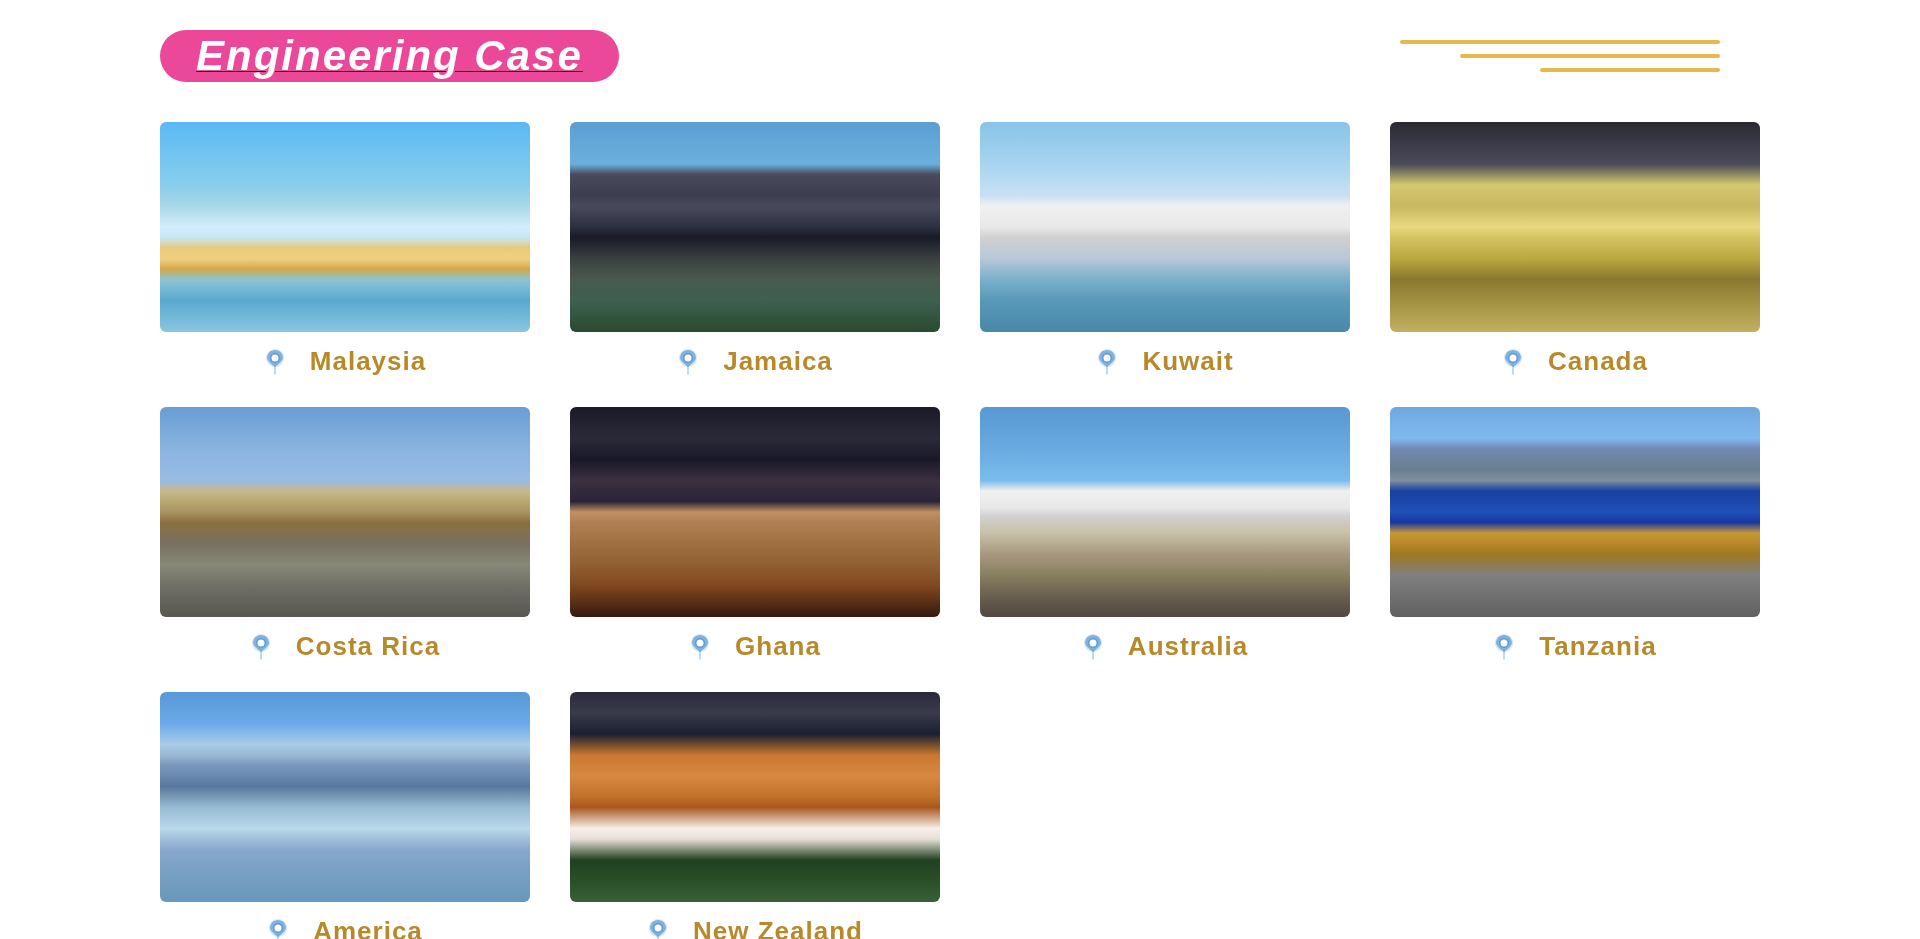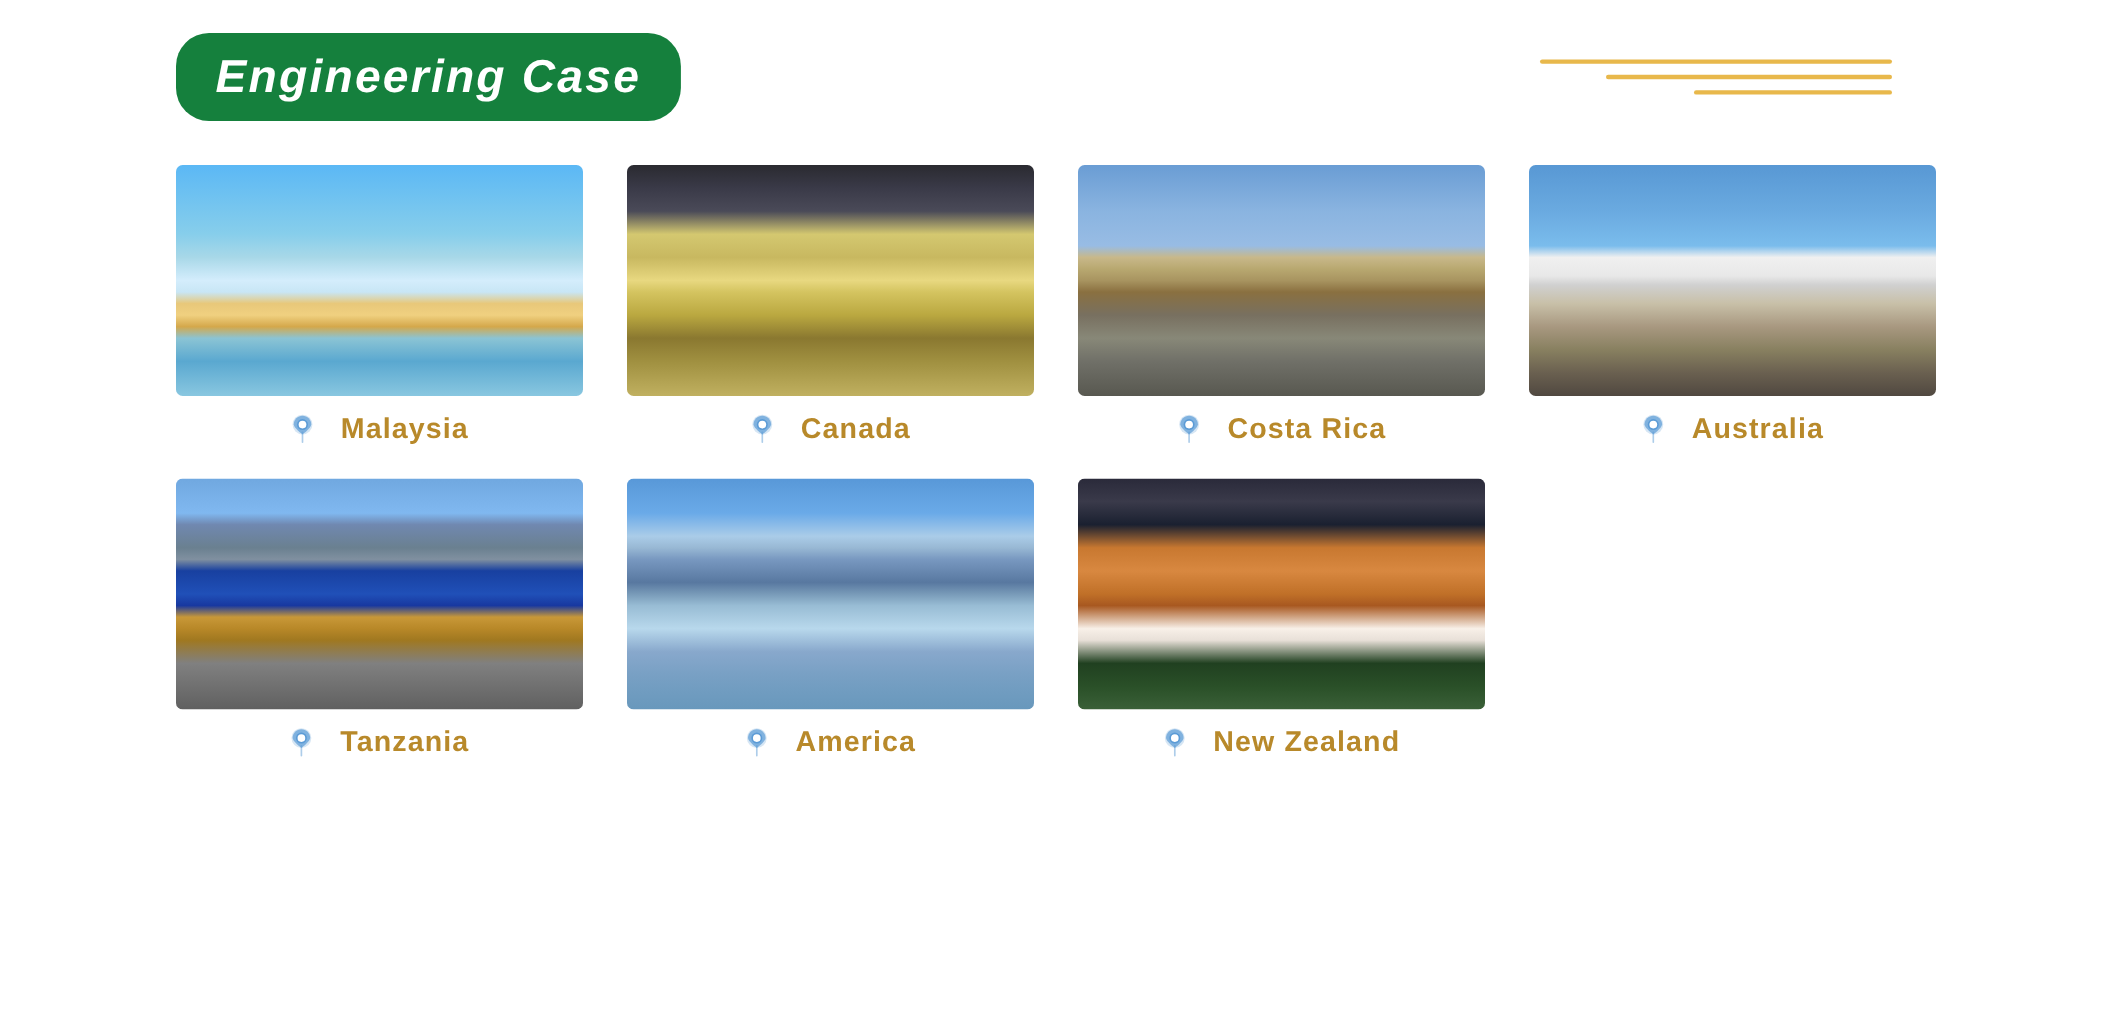--- a/index.html
+++ b/index.html
@@ -14,24 +14,25 @@
       width: 1920px;
       padding: 30px 160px 60px 160px;
     }
     .header {
       display: flex;
       align-items: center;
       justify-content: space-between;
       margin-bottom: 40px;
     }
     .title-badge {
-      background: #15803d;
+      background: #ec4899;
       border-radius: 30px;
-      padding: 16px 36px;
+      padding: 2px 36px;
       display: inline-block;
+      text-decoration: underline;
     }
     .title-badge span {
       font-size: 42px;
       font-weight: 900;
       color: #fff;
       letter-spacing: 2px;
       font-style: italic;
     }
     .decorative-lines {
       display: flex;
@@ -140,20 +141,54 @@
       <path d="M11 19 C11 19, 3 13, 3 10 C3 5.58 6.58 2 11 2 C15.42 2 19 5.58 19 10 C19 13 11 19 11 19Z" fill="#5b9bd5" opacity="0.7"></path>
       <circle cx="11" cy="10" r="3.5" fill="white"></circle>
       <path d="M11 17 L11 26" stroke="#5b9bd5" stroke-width="1.5" stroke-linecap="round" opacity="0.5"></path>
     </svg>
           </div>
           <span class="country-name">Malaysia</span>
         </div>
       </div>
       <div class="card">
         <div class="card-image">
+          <div class="card-image-inner img-jamaica"></div>
+        </div>
+        <div class="card-label">
+          <div class="location-icon">
+            <svg width="22" height="28" viewBox="0 0 22 28" fill="none" xmlns="http://www.w3.org/2000/svg">
+      <ellipse cx="11" cy="10" rx="9" ry="9" fill="#5b9bd5" opacity="0.25"></ellipse>
+      <circle cx="11" cy="10" r="5" fill="#5b9bd5"></circle>
+      <path d="M11 19 C11 19, 3 13, 3 10 C3 5.58 6.58 2 11 2 C15.42 2 19 5.58 19 10 C19 13 11 19 11 19Z" fill="#5b9bd5" opacity="0.7"></path>
+      <circle cx="11" cy="10" r="3.5" fill="white"></circle>
+      <path d="M11 17 L11 26" stroke="#5b9bd5" stroke-width="1.5" stroke-linecap="round" opacity="0.5"></path>
+    </svg>
+          </div>
+          <span class="country-name">Jamaica</span>
+        </div>
+      </div>
+      <div class="card">
+        <div class="card-image">
+          <div class="card-image-inner img-kuwait"></div>
+        </div>
+        <div class="card-label">
+          <div class="location-icon">
+            <svg width="22" height="28" viewBox="0 0 22 28" fill="none" xmlns="http://www.w3.org/2000/svg">
+      <ellipse cx="11" cy="10" rx="9" ry="9" fill="#5b9bd5" opacity="0.25"></ellipse>
+      <circle cx="11" cy="10" r="5" fill="#5b9bd5"></circle>
+      <path d="M11 19 C11 19, 3 13, 3 10 C3 5.58 6.58 2 11 2 C15.42 2 19 5.58 19 10 C19 13 11 19 11 19Z" fill="#5b9bd5" opacity="0.7"></path>
+      <circle cx="11" cy="10" r="3.5" fill="white"></circle>
+      <path d="M11 17 L11 26" stroke="#5b9bd5" stroke-width="1.5" stroke-linecap="round" opacity="0.5"></path>
+    </svg>
+          </div>
+          <span class="country-name">Kuwait</span>
+        </div>
+      </div>
+      <div class="card">
+        <div class="card-image">
           <div class="card-image-inner img-canada"></div>
         </div>
         <div class="card-label">
           <div class="location-icon">
             <svg width="22" height="28" viewBox="0 0 22 28" fill="none" xmlns="http://www.w3.org/2000/svg">
       <ellipse cx="11" cy="10" rx="9" ry="9" fill="#5b9bd5" opacity="0.25"></ellipse>
       <circle cx="11" cy="10" r="5" fill="#5b9bd5"></circle>
       <path d="M11 19 C11 19, 3 13, 3 10 C3 5.58 6.58 2 11 2 C15.42 2 19 5.58 19 10 C19 13 11 19 11 19Z" fill="#5b9bd5" opacity="0.7"></path>
       <circle cx="11" cy="10" r="3.5" fill="white"></circle>
       <path d="M11 17 L11 26" stroke="#5b9bd5" stroke-width="1.5" stroke-linecap="round" opacity="0.5"></path>
@@ -170,20 +205,37 @@
           <div class="location-icon">
             <svg width="22" height="28" viewBox="0 0 22 28" fill="none" xmlns="http://www.w3.org/2000/svg">
       <ellipse cx="11" cy="10" rx="9" ry="9" fill="#5b9bd5" opacity="0.25"></ellipse>
       <circle cx="11" cy="10" r="5" fill="#5b9bd5"></circle>
       <path d="M11 19 C11 19, 3 13, 3 10 C3 5.58 6.58 2 11 2 C15.42 2 19 5.58 19 10 C19 13 11 19 11 19Z" fill="#5b9bd5" opacity="0.7"></path>
       <circle cx="11" cy="10" r="3.5" fill="white"></circle>
       <path d="M11 17 L11 26" stroke="#5b9bd5" stroke-width="1.5" stroke-linecap="round" opacity="0.5"></path>
     </svg>
           </div>
           <span class="country-name">Costa Rica</span>
+        </div>
+      </div>
+      <div class="card">
+        <div class="card-image">
+          <div class="card-image-inner img-ghana"></div>
+        </div>
+        <div class="card-label">
+          <div class="location-icon">
+            <svg width="22" height="28" viewBox="0 0 22 28" fill="none" xmlns="http://www.w3.org/2000/svg">
+      <ellipse cx="11" cy="10" rx="9" ry="9" fill="#5b9bd5" opacity="0.25"></ellipse>
+      <circle cx="11" cy="10" r="5" fill="#5b9bd5"></circle>
+      <path d="M11 19 C11 19, 3 13, 3 10 C3 5.58 6.58 2 11 2 C15.42 2 19 5.58 19 10 C19 13 11 19 11 19Z" fill="#5b9bd5" opacity="0.7"></path>
+      <circle cx="11" cy="10" r="3.5" fill="white"></circle>
+      <path d="M11 17 L11 26" stroke="#5b9bd5" stroke-width="1.5" stroke-linecap="round" opacity="0.5"></path>
+    </svg>
+          </div>
+          <span class="country-name">Ghana</span>
         </div>
       </div>
       <div class="card">
         <div class="card-image">
           <div class="card-image-inner img-australia"></div>
         </div>
         <div class="card-label">
           <div class="location-icon">
             <svg width="22" height="28" viewBox="0 0 22 28" fill="none" xmlns="http://www.w3.org/2000/svg">
       <ellipse cx="11" cy="10" rx="9" ry="9" fill="#5b9bd5" opacity="0.25"></ellipse>

